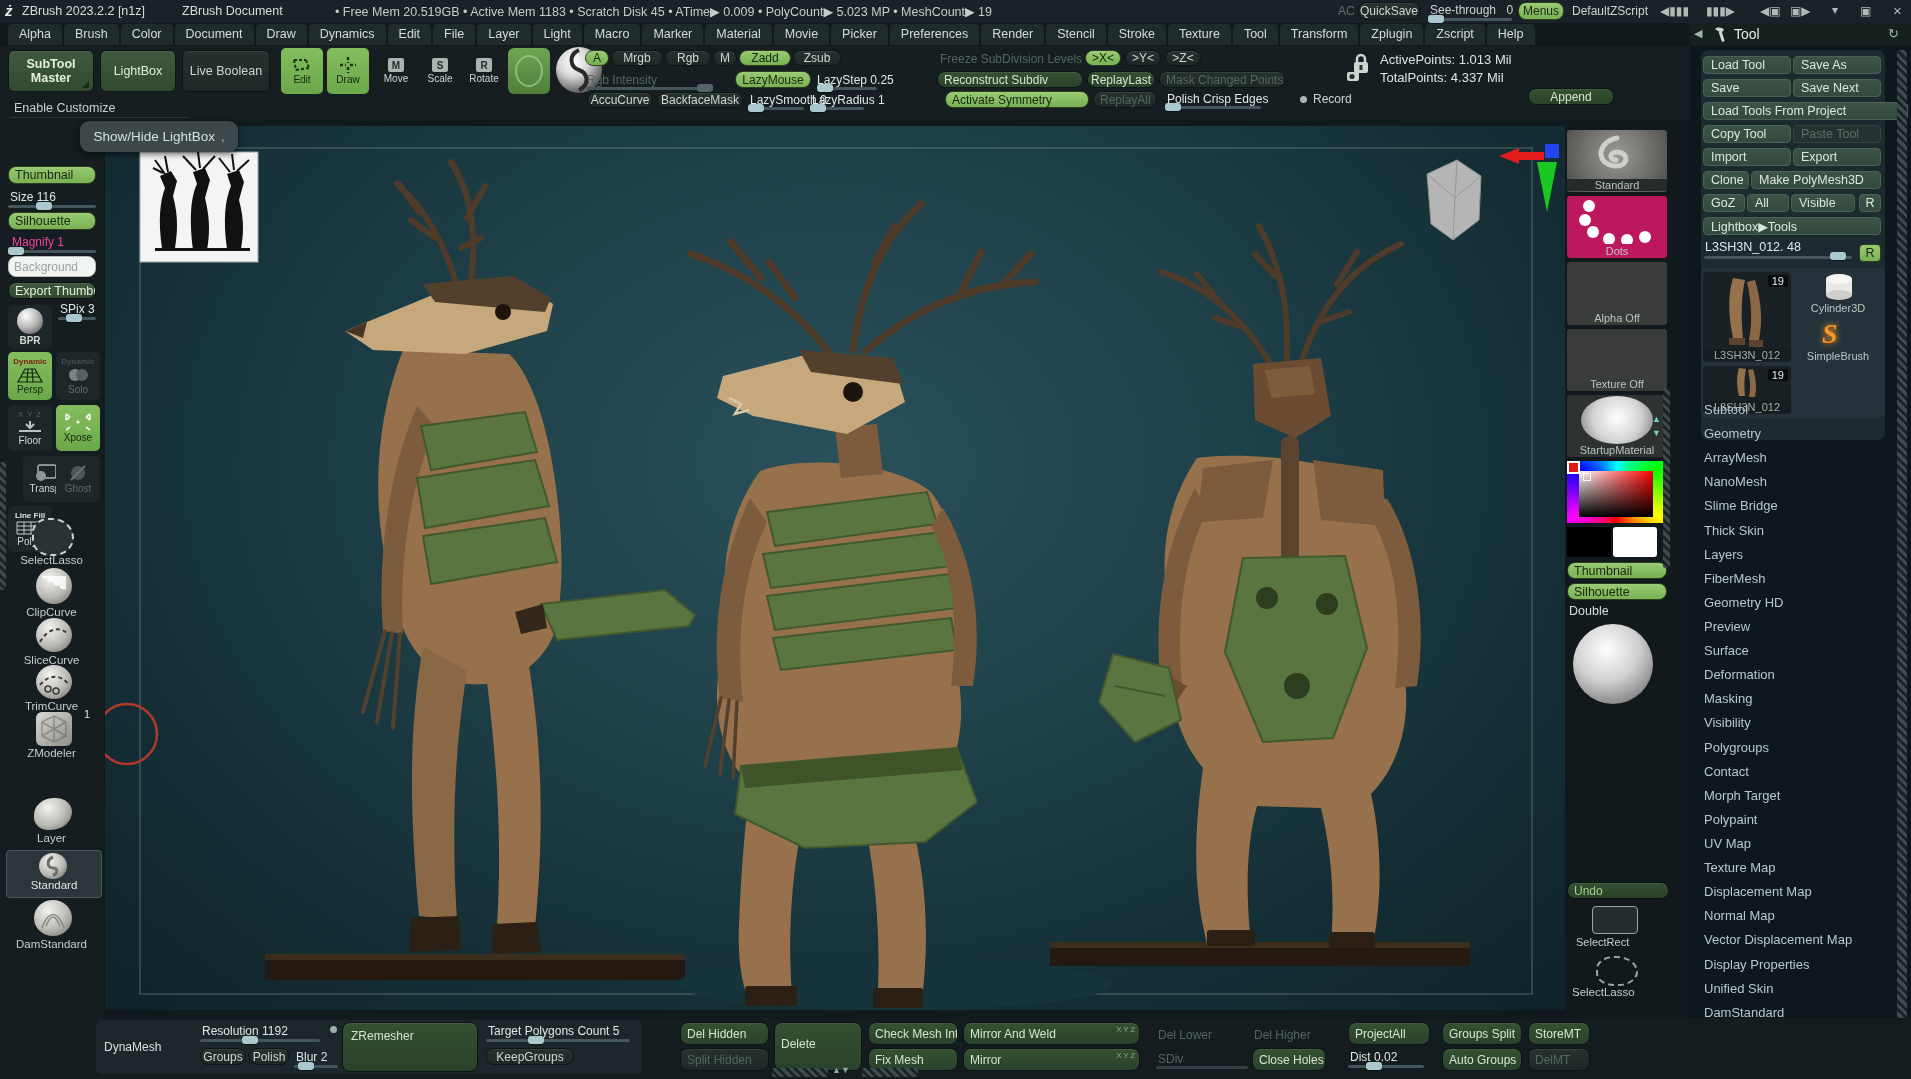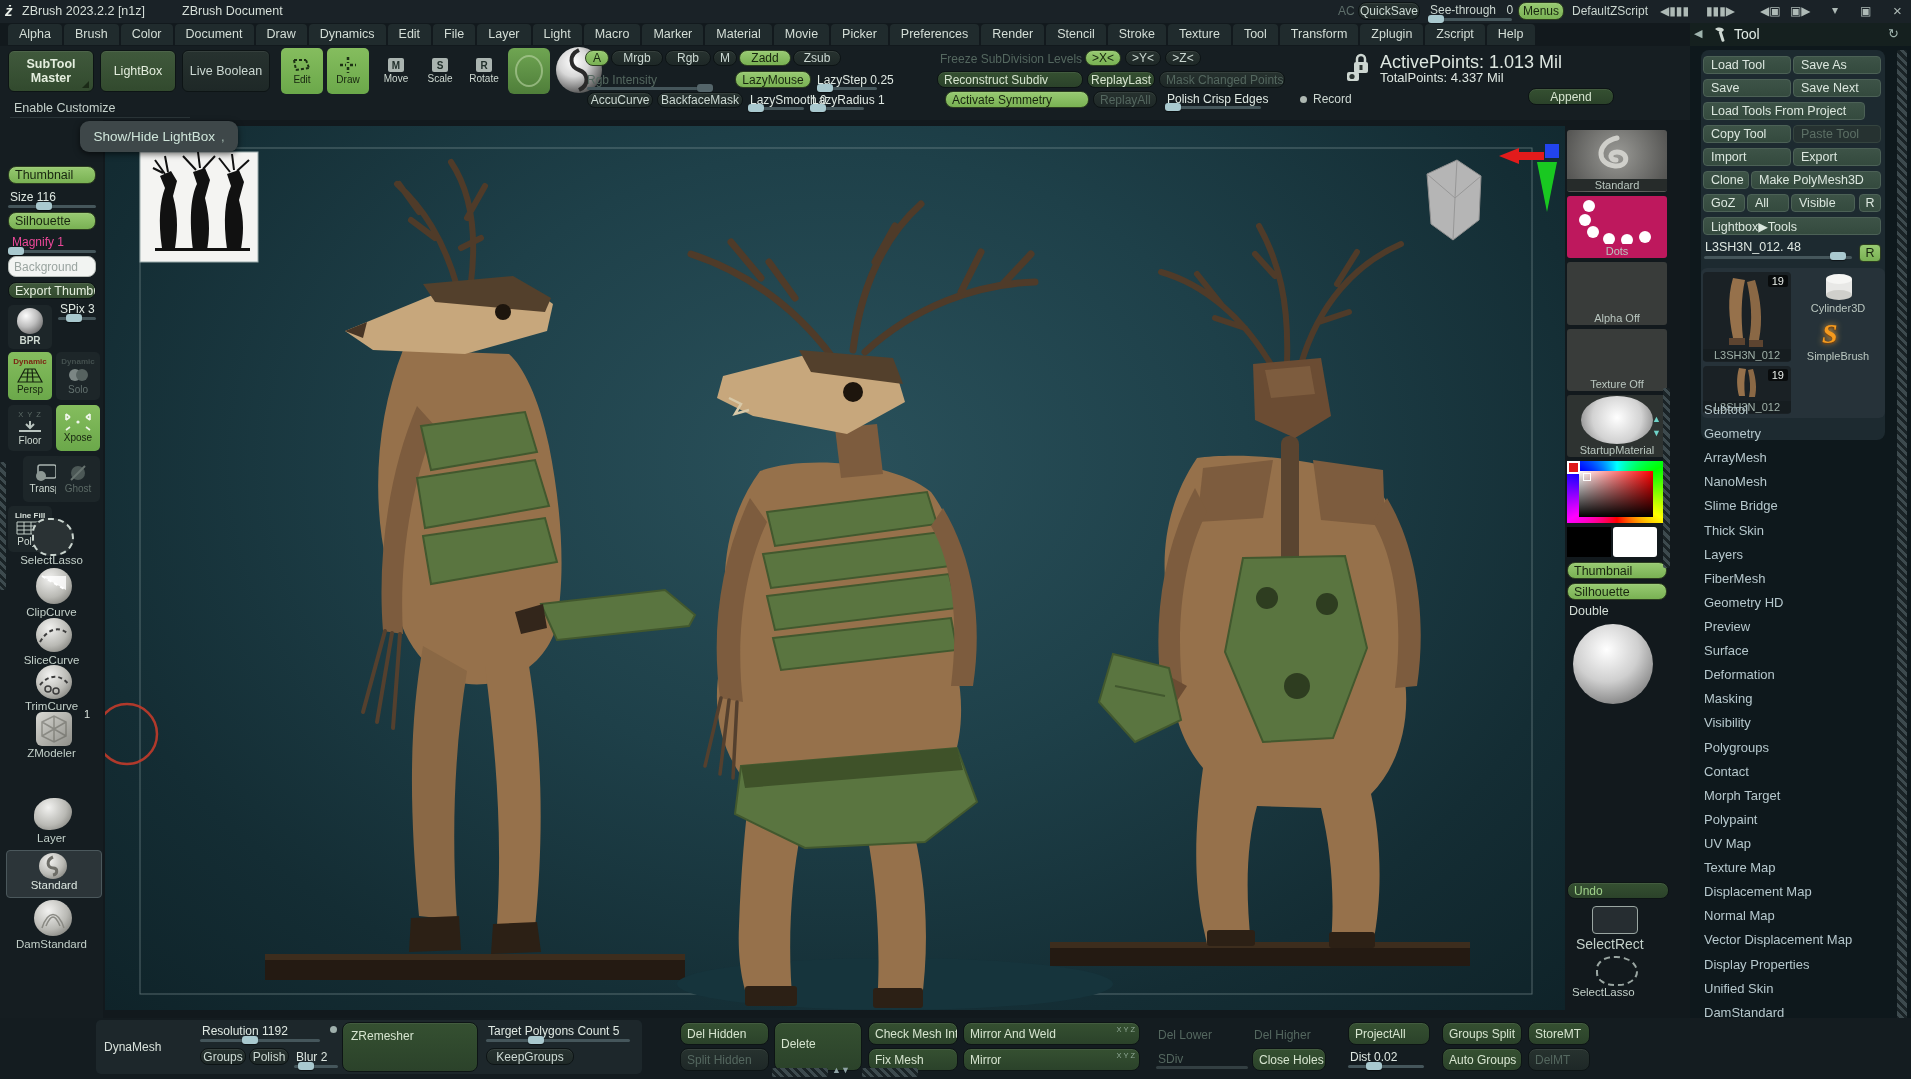--- a/index.html
+++ b/index.html
@@ -43,20 +43,21 @@
 </style>
 </head>
 <body>
 
 <div id="app">
 
   <div class="a" style="left:0;top:0;width:1911px;height:23px;background:#1a2227;border-bottom:1px solid #0b1113;">
     <div class="a txt" style="left:5px;top:2px;font-weight:bold;font-style:italic;font-size:15px;color:#e9efe9;">ż</div>
     <div class="a txt" style="left:22px;top:4px;color:#d6dfd9;font-size:12.5px;">ZBrush 2023.2.2 [n1z]</div>
     <div class="a txt" style="left:182px;top:4px;color:#d6dfd9;font-size:12.5px;">ZBrush Document</div>
+    <div class="a txt" style="left:335px;top:4px;color:#c3cec9;font-size:12.5px;">• Free Mem 20.519GB   • Active Mem 1183   • Scratch Disk 45   • ATime▶ 0.009   • PolyCount▶ 5.023 MP   • MeshCount▶ 19</div>
     <div class="a txt" style="left:1338px;top:4px;color:#5d6e6a;">AC</div>
     <div class="btn" style="left:1358px;top:2px;width:62px;height:18px;border-radius:8px;">QuickSave</div>
     <div class="a txt" style="left:1430px;top:3px;color:#cbd6d0;">
       <span>See-through</span>
       <span style="margin-left:7px;">0</span>
     </div>
     <div class="trk" style="left:1428px;top:18px;width:84px;"></div>
     <div class="hdl" style="left:1428px;top:15px;"></div>
     <div class="btn green" style="left:1518px;top:2px;width:46px;height:18px;">Menus</div>
     <div class="a txt" style="left:1572px;top:4px;color:#cbd6d0;">DefaultZScript</div>
@@ -196,21 +197,21 @@
     <div class="a txt" style="left:1313px;top:46px;color:#cdd8d2;">Record</div>
     <div class="btn mgreen" style="left:1528px;top:42px;width:86px;height:17px;">Append</div>
 
     <svg class="a" style="left:1345px;top:4px;" width="28" height="36" viewBox="0 0 28 36">
       <rect x="9" y="12" width="14" height="11" rx="2" fill="#cdd6d1"></rect>
       <path d="M12,12 v-3 a4,4 0 0 1 8,0 v3" fill="none" stroke="#cdd6d1" stroke-width="2.5"></path>
       <rect x="14.5" y="15" width="3" height="5" fill="#2a3330"></rect>
       <rect x="2" y="22" width="12" height="9" rx="2" fill="#cdd6d1"></rect>
       <circle cx="7" cy="26.5" r="2.6" fill="#2a3330"></circle>
     </svg>
-    <div class="a txt" style="left:1380px;top:6px;font-size:18px;color:#dde6e0;">ActivePoints: 1.013 Mil</div>
+    <div class="a txt" style="left:1380px;top:6px;font-size:13px;color:#dde6e0;">ActivePoints: 1.013 Mil</div>
     <div class="a txt" style="left:1380px;top:24px;font-size:13px;color:#dde6e0;">TotalPoints: 4.337 Mil</div>
   </div>
 
   <div class="a txt" style="left:10px;top:99px;width:172px;padding:2px 4px;color:#c6d2cc;border-bottom:1px solid #2a3538;font-size:12.5px;">Enable Customize</div>
 
   <div class="a" style="left:80px;top:121px;width:158px;height:31px;background:#3e4749;border-radius:9px;box-shadow:0 2px 6px #0009;display:flex;align-items:center;justify-content:center;gap:6px;z-index:6;">
     <span style="color:#cfe5da;font-size:13.5px;">Show/Hide LightBox</span>
     <span style="color:#9fb4ab;font-size:13px;">,</span>
   </div>
 
@@ -463,36 +464,36 @@
   <div class="a" style="left:1567px;top:527px;width:44px;height:30px;background:#000;"></div>
   <div class="a" style="left:1613px;top:527px;width:44px;height:30px;background:#fff;border-radius:3px;"></div>
   <div class="btn green left" style="left:1567px;top:562px;width:100px;height:17px;font-size:12.5px;">Thumbnail</div>
   <div class="btn green left" style="left:1567px;top:583px;width:100px;height:17px;font-size:12.5px;">Silhouette</div>
   <div class="a txt" style="left:1569px;top:604px;color:#d5dfd8;font-size:12.5px;">Double</div>
   <div class="a" style="left:1573px;top:624px;width:80px;height:80px;border-radius:50%;background:radial-gradient(circle at 42% 32%,#ffffff,#cfcfcf 45%,#6e6e6e 90%,#4c4c4c);"></div>
   <div class="btn mgreen left" style="left:1567px;top:882px;width:102px;height:17px;">
       <span style="color:#9ed089;">Undo</span>
     </div>
   <span class="a" style="left:1592px;top:906px;width:44px;height:26px;background:#aab6b222;border:1px solid #9aa6a2;border-radius:4px;"></span>
-  <div class="a txt" style="left:1576px;top:936px;color:#c3d0c9;font-size:14px;">SelectRect</div>
+  <div class="a txt" style="left:1576px;top:936px;color:#c3d0c9;font-size:11px;">SelectRect</div>
   <span class="a" style="left:1596px;top:956px;width:38px;height:26px;border:2px dashed #9aa6a2;border-radius:45% 55% 50% 45%;"></span>
   <div class="a txt" style="left:1572px;top:986px;color:#c3d0c9;font-size:11.5px;">SelectLasso</div>
 
   <div class="a hatch" style="left:1663px;top:388px;width:7px;height:180px;"></div>
   <div class="a txt" style="left:1652px;top:414px;color:#6fd3c8;font-size:9px;">▲</div>
   <div class="a txt" style="left:1652px;top:428px;color:#6fd3c8;font-size:9px;">▼</div>
 
   <div class="a" style="left:1690px;top:46px;width:221px;height:1033px;background:#0e181c;">
     <div class="a" style="left:11px;top:4px;width:184px;height:390px;background:#1d2a30;border-radius:8px;"></div>
 
     <div class="tp-btn" style="left:13px;top:10px;width:88px;">Load Tool</div>
     <div class="tp-btn" style="left:103px;top:10px;width:88px;">Save As</div>
     <div class="tp-btn" style="left:13px;top:33px;width:88px;">Save</div>
     <div class="tp-btn" style="left:103px;top:33px;width:88px;">Save Next</div>
-    <div class="tp-btn" style="left:13px;top:56px;width:162px;">Load Tools From Project</div>
+    <div class="tp-btn" style="left:13px;top:56px;width:205px;">Load Tools From Project</div>
     <div class="tp-btn" style="left:13px;top:79px;width:88px;">Copy Tool</div>
     <div class="tp-btn dis" style="left:103px;top:79px;width:88px;">Paste Tool</div>
     <div class="tp-btn" style="left:13px;top:102px;width:88px;">Import</div>
     <div class="tp-btn" style="left:103px;top:102px;width:88px;">Export</div>
     <div class="tp-btn" style="left:13px;top:125px;width:46px;">Clone</div>
     <div class="tp-btn" style="left:61px;top:125px;width:130px;">Make PolyMesh3D</div>
     <div class="tp-btn" style="left:13px;top:148px;width:42px;">GoZ</div>
     <div class="tp-btn" style="left:57px;top:148px;width:42px;">All</div>
     <div class="tp-btn" style="left:101px;top:148px;width:64px;">Visible</div>
     <div class="tp-btn" style="left:169px;top:148px;width:22px;justify-content:center;padding-left:0;">R</div>

